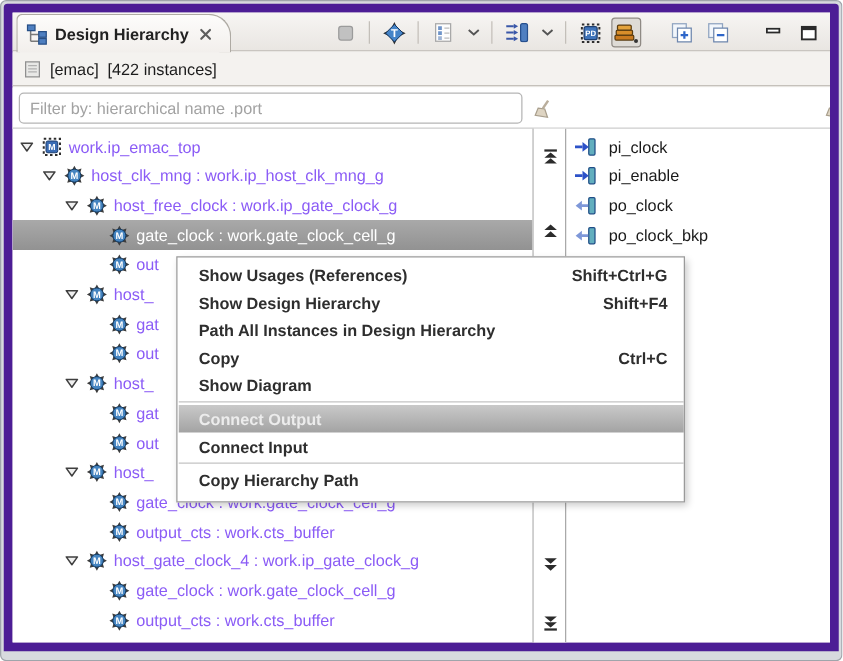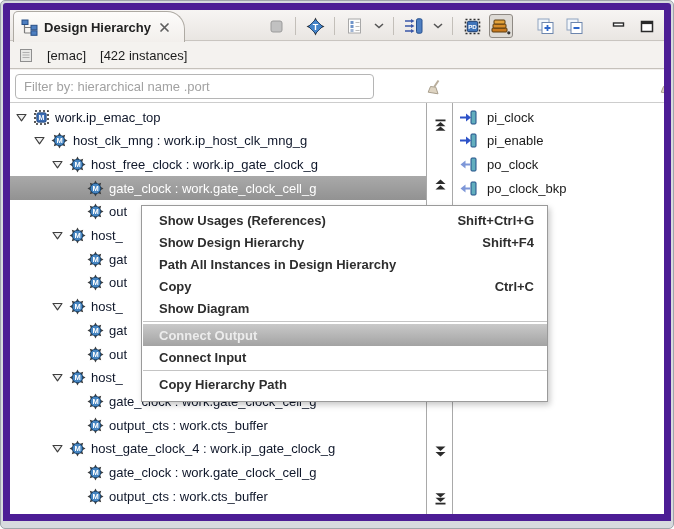--- a/index.html
+++ b/index.html
@@ -22,42 +22,42 @@
   .toolbar { position:absolute; right:5px; top:3px; height:26px; display:flex; align-items:center; gap:5px; }
   .tb-btn { width:24px; height:24px; display:flex; align-items:center; justify-content:center; border-radius:3px; }
   .tb-btn.small { width:15px; }
   .tb-btn.pressed { background:#dedbd6; border:1px solid #8f8a84; }
   .tb-sep { width:1px; height:18px; background:#c3bfb9; margin:0 2px; }
   .tb-gap { width:10px; }
 
   
   .info-row { position:absolute; top:32px; left:0; right:0; height:27px; background:#f4f2ef;
               border-bottom:1px solid #c5c1bb; display:flex; align-items:center; padding-left:9px;
-              gap:14px; font-size:13px; color:#1c1c1c; }
+              gap:7px; font-size:13px; color:#1c1c1c; }
 
   
   .content { position:absolute; top:60px; left:0; right:0; bottom:0; background:#fff; }
   .filter-row { position:absolute; top:0; left:0; right:0; height:33px; border-bottom:1px solid #cdcdcd; background:#fff; }
   input.filter { position:absolute; top:4px; height:25px; border:1px solid #b5b5b5; border-radius:4px;
                  font-family:"Liberation Sans", sans-serif; font-size:13px; color:#333;
                  padding:0 8px; background:#fff; outline:none; }
   input.filter::placeholder { color:#a2a2a2; opacity:1; }
-  .filter-left  { left:5px;  width:359px; }
+  .filter-left  { left:5px;  width:403px; }
   .filter-right { left:444px; width:196px; }
   .broom-btn { position:absolute; top:7px; width:20px; height:20px; display:flex; align-items:center; justify-content:center; }
   .broom-left  { left:414px; }
   .broom-right { left:647px; }
 
   .panels { position:absolute; top:33px; left:0; right:0; bottom:0; }
   .tree-panel  { position:absolute; left:0; top:0; bottom:0; width:417px; border-right:1px solid #a9a9a9; overflow:hidden; }
   .mid-strip   { position:absolute; left:417px; top:0; bottom:0; width:26px; border-right:1px solid #a9a9a9; background:#fff; }
   .ports-panel { position:absolute; left:443px; right:0; top:0; bottom:0; overflow:hidden; }
 
   .tree-row { position:absolute; left:0; right:0; height:24px; display:flex; align-items:center;
-              font-size:13px; color:#0f172a; white-space:nowrap; }
+              font-size:13px; color:#8b5cf6; white-space:nowrap; }
   .tree-row.selected { background:linear-gradient(#a9a9a9,#929292); color:#fff; }
   .expander { width:12px; height:10px; margin-right:5px; flex:none; display:flex; align-items:center; }
   .node-icon { width:17px; height:17px; margin-right:5px; flex:none; display:flex; align-items:center; justify-content:center; }
   .row-label { white-space:nowrap; }
 
   .port-row { position:absolute; left:6px; height:24px; display:flex; align-items:center; gap:10px;
               font-size:13px; color:#1a1a1a; }
   .port-icon { width:18px; height:15px; flex:none; display:flex; }
 
   .scroll-btn { position:absolute; left:5px; width:16px; height:15px; display:flex;

